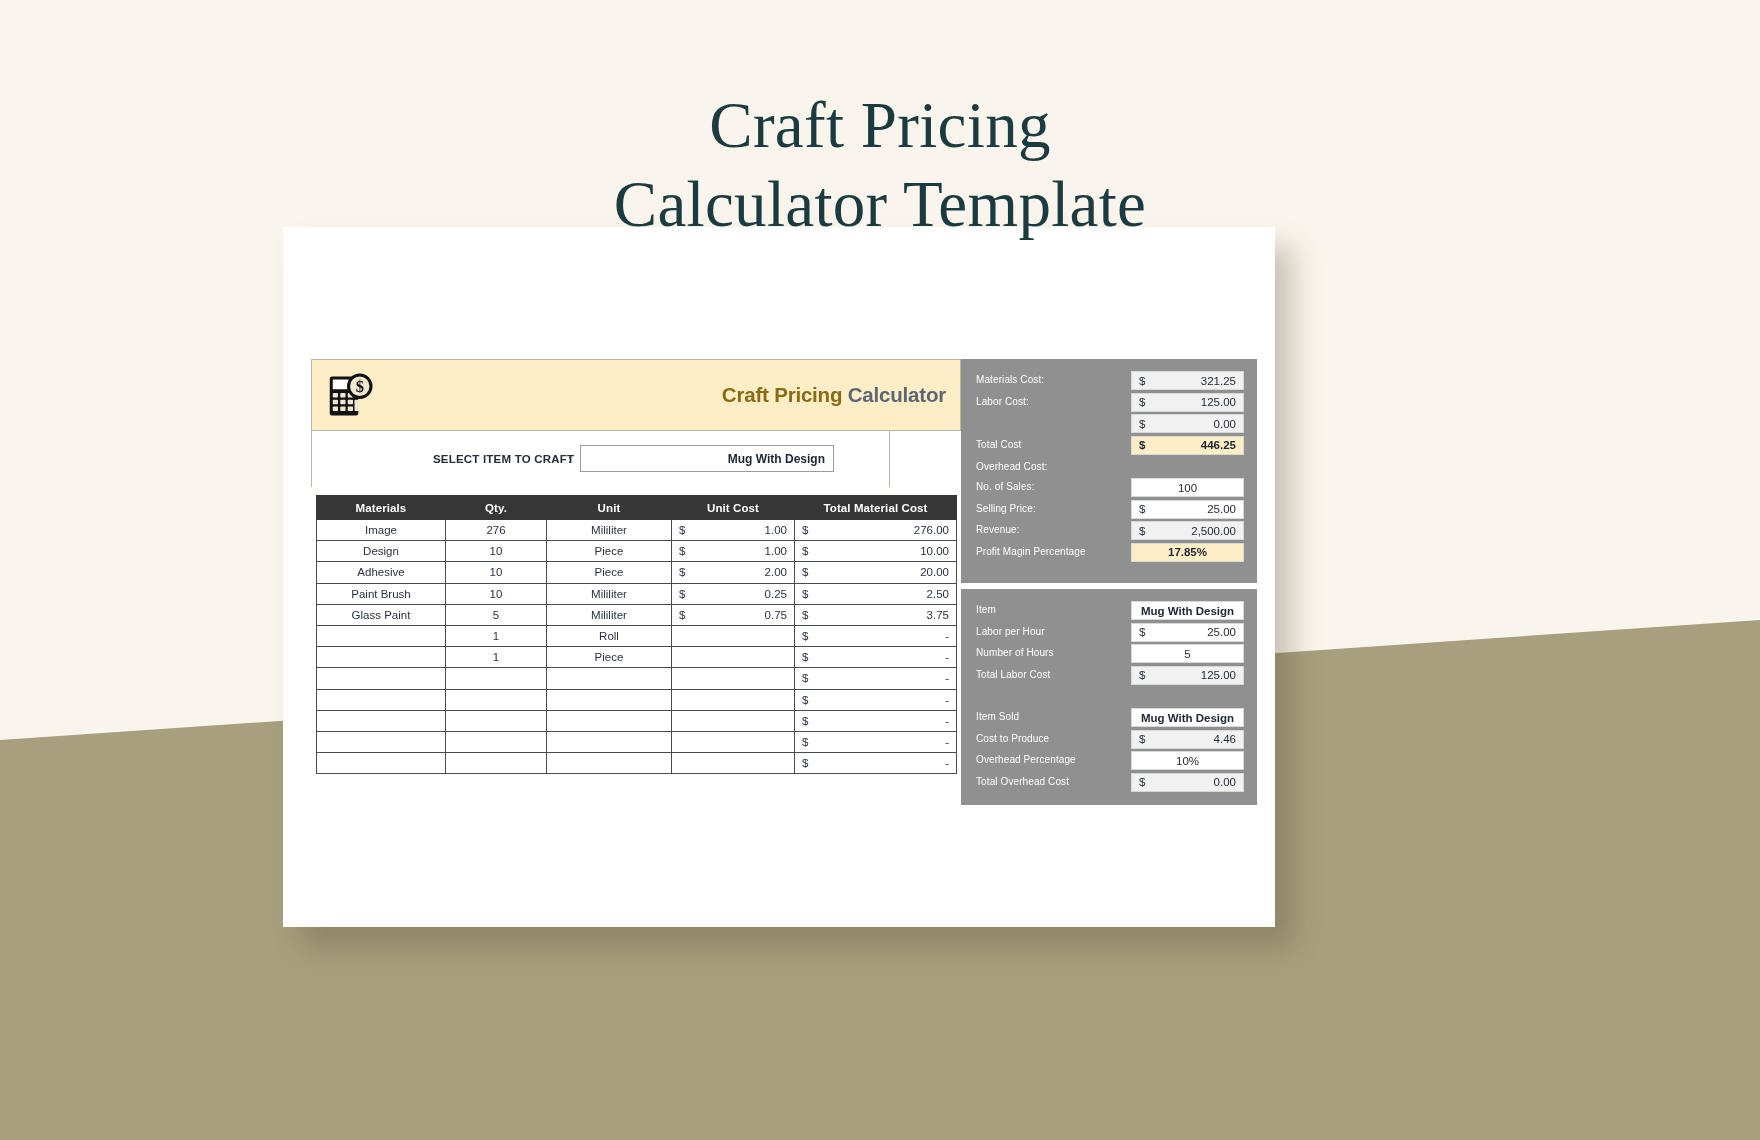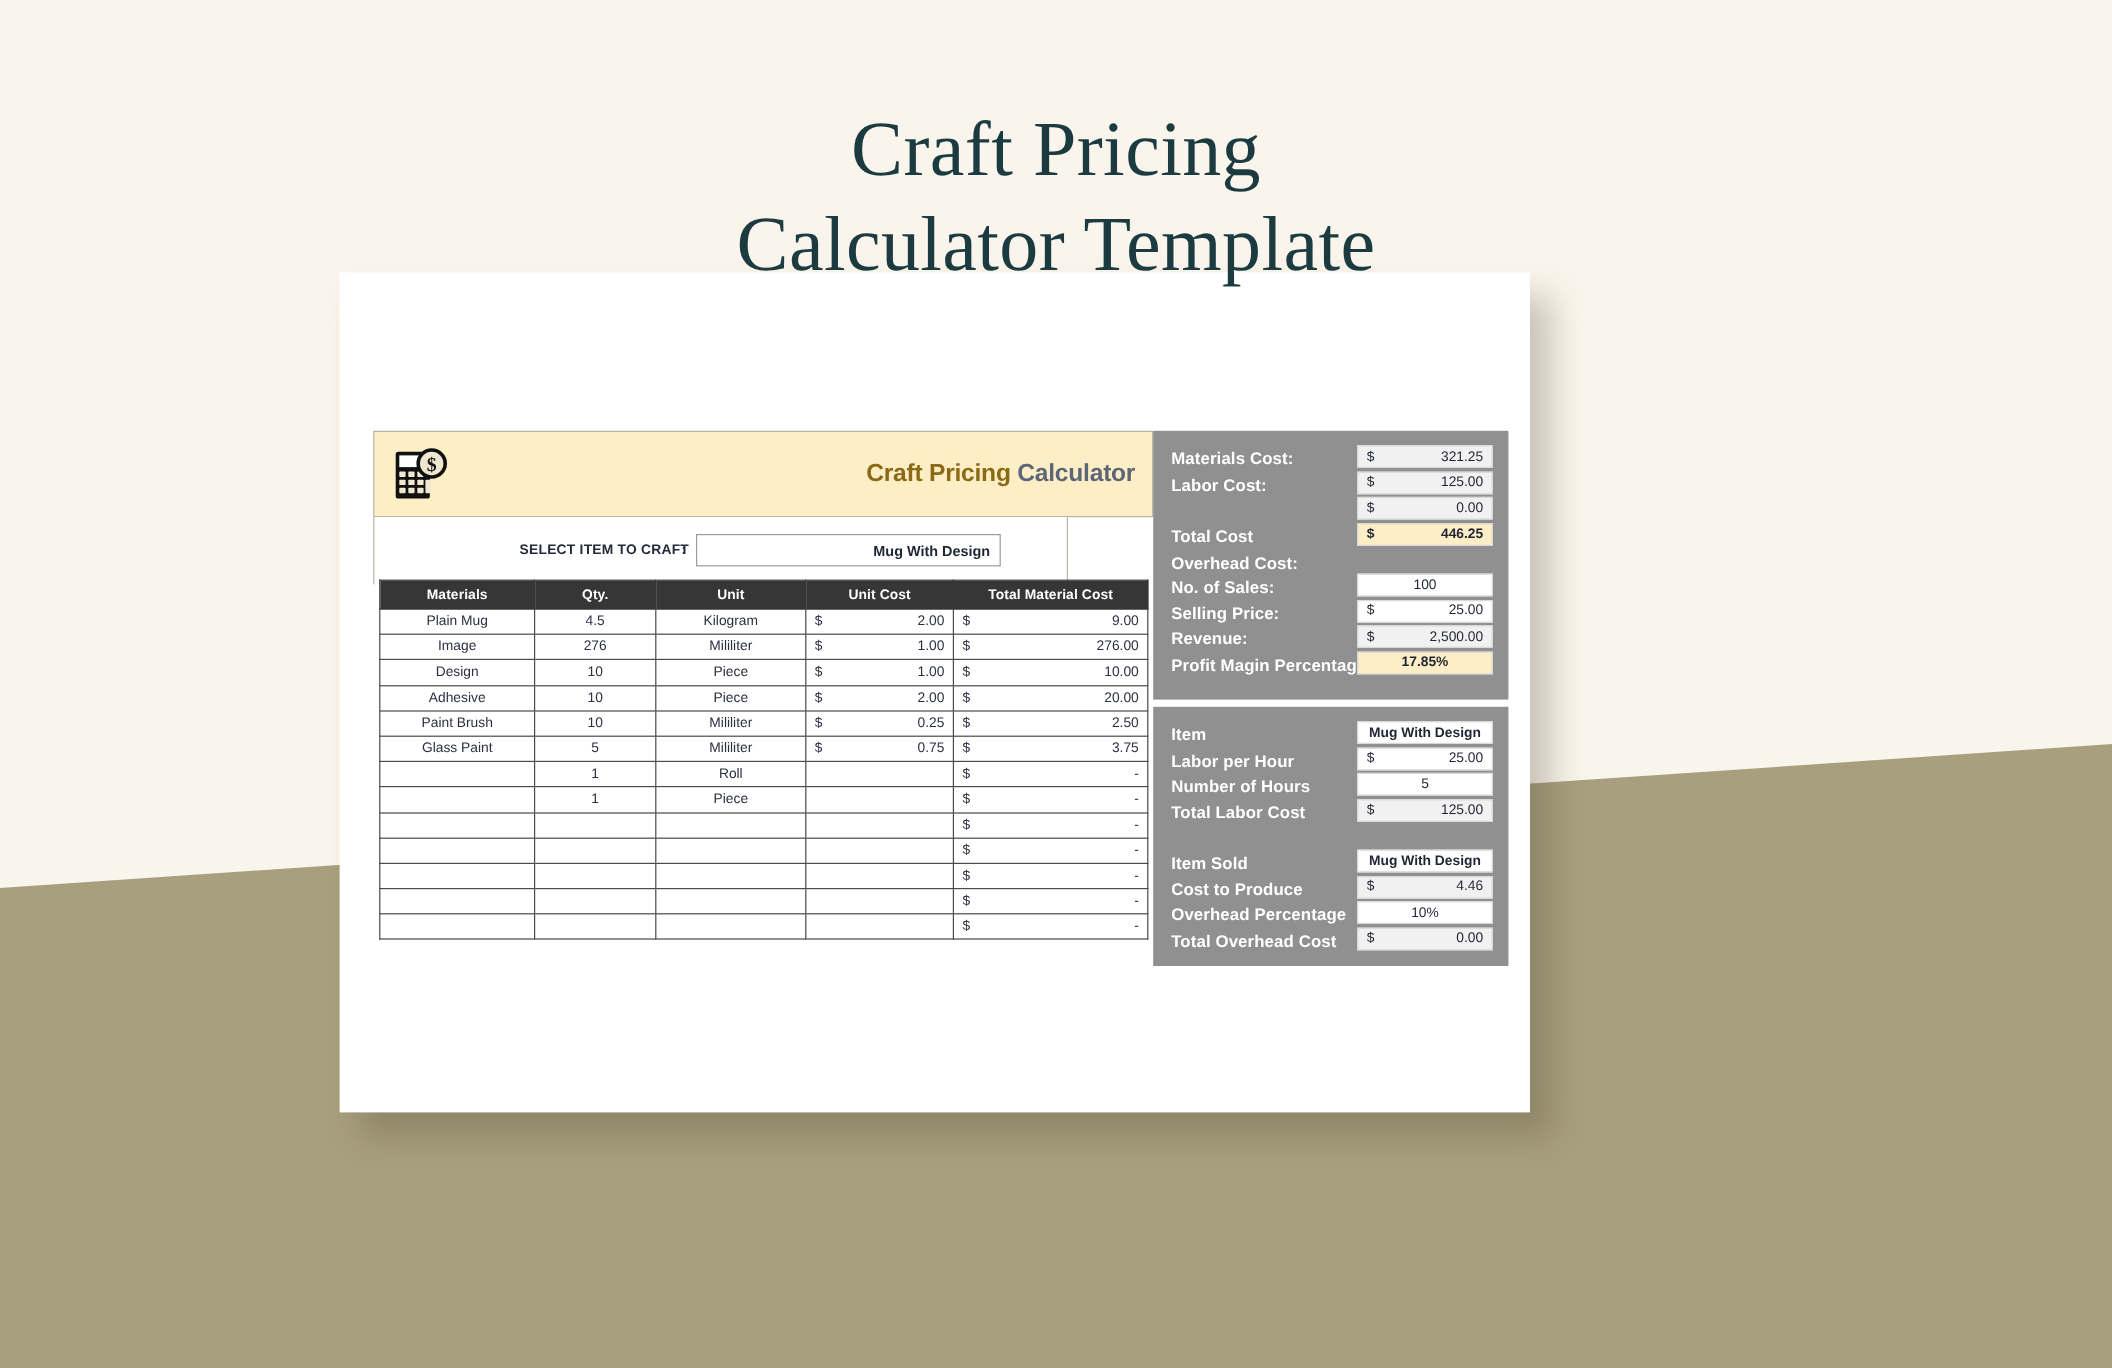--- a/index.html
+++ b/index.html
@@ -70,21 +70,21 @@
   }
   .sel-box{
     position:absolute;left:268px;top:14px;width:254px;height:27px;
     border:1px solid #9b9b9b;background:#fff;box-sizing:border-box;
     display:flex;align-items:center;justify-content:flex-end;
     padding-right:8px;
     font-size:12px;font-weight:bold;color:#1f2533;
   }
   
   table.mat{
-    position:absolute;left:5px;top:124px;width:640px;
+    position:absolute;left:5px;top:136px;width:640px;
     border-collapse:collapse;table-layout:fixed;
   }
   table.mat th{
     background:#363636;color:#fff;font-size:11.5px;font-weight:bold;
     height:21px;text-align:center;border:1px solid #363636;
     letter-spacing:0.1px;
   }
   table.mat td{
     border:1px solid #4a4a4a;height:20.2px;font-size:11.5px;
     color:#2b3140;text-align:center;background:#fff;padding:0;
@@ -95,21 +95,21 @@
   .mc .amt{font-size:11.5px;}
   col.c1{width:129px;} col.c2{width:101px;} col.c3{width:125px;}
   col.c4{width:123px;} col.c5{width:162px;}
   
   .panel{
     position:absolute;background:#909090;box-sizing:border-box;
   }
   .p-top{left:650px;top:0;width:296px;height:224px;}
   .p-bot{left:650px;top:230px;width:296px;height:216px;}
   .plab{
-    position:absolute;left:15px;font-size:14px;font-weight:bold;color:#fff;
+    position:absolute;left:15px;font-size:10px;font-weight:normal;color:#fff;
     white-space:nowrap;letter-spacing:0.1px;
   }
   .pval{
     position:absolute;left:170px;width:113px;height:19px;
     background:#f1f1f1;border:1px solid #d8d8d8;box-sizing:border-box;
     font-size:11.5px;color:#1f2533;
   }
   .pval.white{background:#ffffff;}
   .pval.hl{background:#fdeec6;font-weight:bold;}
   .pv-money{display:flex;justify-content:space-between;align-items:center;
@@ -177,37 +177,20 @@
       <tr>
         <th>Materials</th>
         <th>Qty.</th>
         <th>Unit</th>
         <th>Unit Cost</th>
         <th>Total Material Cost</th>
       </tr>
     </thead>
     <tbody id="mat-body">
         <tr>
-          <td>Plain Mug</td>
-          <td>4.5</td>
-          <td>Kilogram</td>
-          <td class="money">
-            <div class="mc">
-              <span class="cur">$</span>
-              <span class="amt">2.00</span>
-            </div>
-          </td>
-          <td class="money">
-            <div class="mc">
-              <span class="cur">$</span>
-              <span class="amt">9.00</span>
-            </div>
-          </td>
-        </tr>
-        <tr>
           <td>Image</td>
           <td>276</td>
           <td>Mililiter</td>
           <td class="money">
             <div class="mc">
               <span class="cur">$</span>
               <span class="amt">1.00</span>
             </div>
           </td>
           <td class="money">

